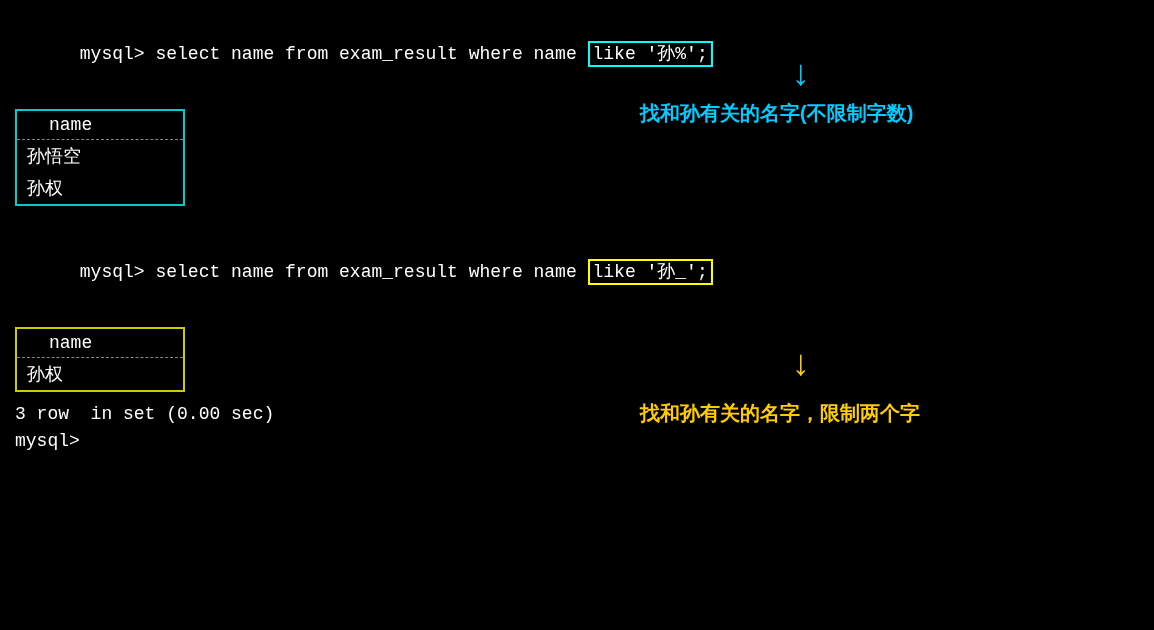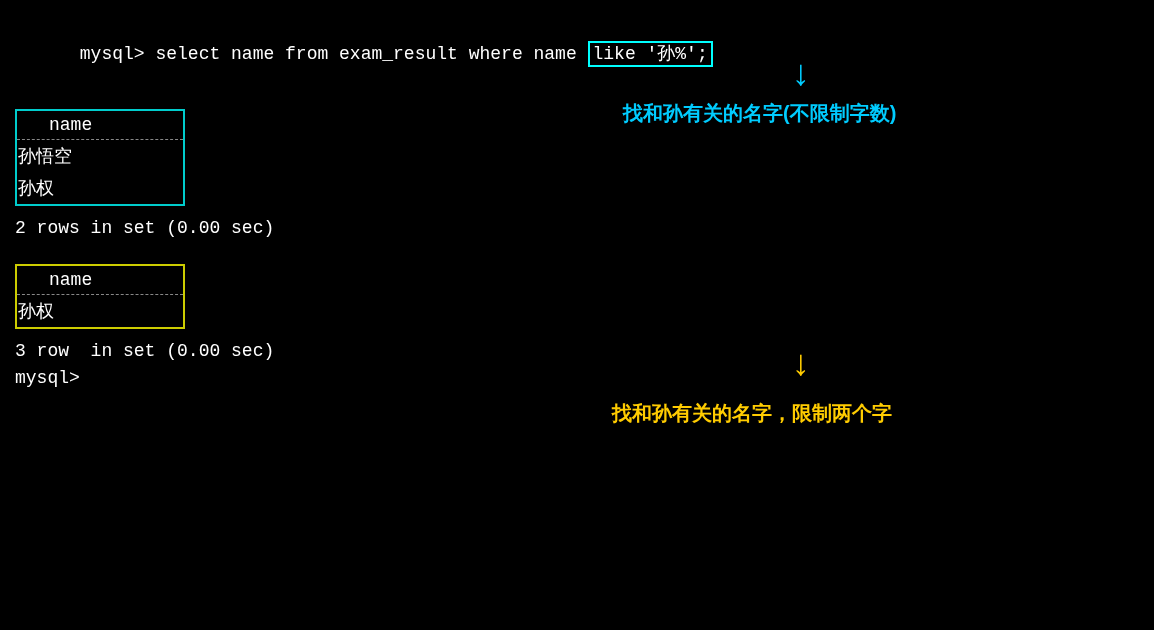--- a/index.html
+++ b/index.html
@@ -60,21 +60,21 @@
     }
 
     .table-header {
       padding: 4px 32px;
       font-size: 18px;
       color: #ffffff;
       border-bottom: 1px dashed #888;
     }
 
     .table-row {
-      padding: 4px 1px;
+      padding: 4px 10px;
       font-size: 18px;
       color: #ffffff;
     }
 
     .annotation-cyan {
       color: #00ccff;
       font-size: 20px;
       font-family: 'Microsoft YaHei', 'SimHei', sans-serif;
       font-weight: bold;
       position: absolute;
@@ -122,36 +122,38 @@
     </div>
 
     <div style="position: relative; margin: 6px 0 4px 0;">
       <div class="table-wrapper-cyan">
         <div class="table-header">name</div>
         <div class="table-row">孙悟空</div>
         <div class="table-row">孙权</div>
       </div>
     </div>
 
-    <div class="result-line">2 rows in set (0.00 sec)</div>
   </div>
 
   <div class="section" style="margin-top: 18px;">
+    <div class="line">
+      <span>mysql&gt; select name from exam_result where name </span><span class="highlight-yellow">like '孙_';</span>
+    </div>
 
     <div style="position: relative; margin: 6px 0 4px 0;">
       <div class="table-wrapper-yellow">
         <div class="table-header">name</div>
         <div class="table-row">孙权</div>
       </div>
     </div>
 
     <div class="result-line">3 row  in set (0.00 sec)</div>
   </div>
 
   <div class="line" style="">mysql&gt; </div>
 
   <div class="arrow-cyan" style="left: 790px; top: 55px;">↓</div>
-  <div class="annotation-cyan" style="left: 623px; top: 100px;">找和孙有关的名字(不限制字数)</div>
+  <div class="annotation-cyan" style="left: 640px; top: 100px;">找和孙有关的名字(不限制字数)</div>
 
   <div class="arrow-yellow" style="left: 790px; top: 345px;">↓</div>
-  <div class="annotation-yellow" style="left: 612px; top: 400px;">找和孙有关的名字，限制两个字</div>
+  <div class="annotation-yellow" style="left: 640px; top: 400px;">找和孙有关的名字，限制两个字</div>
 
 </div>
 
 </body></html>

